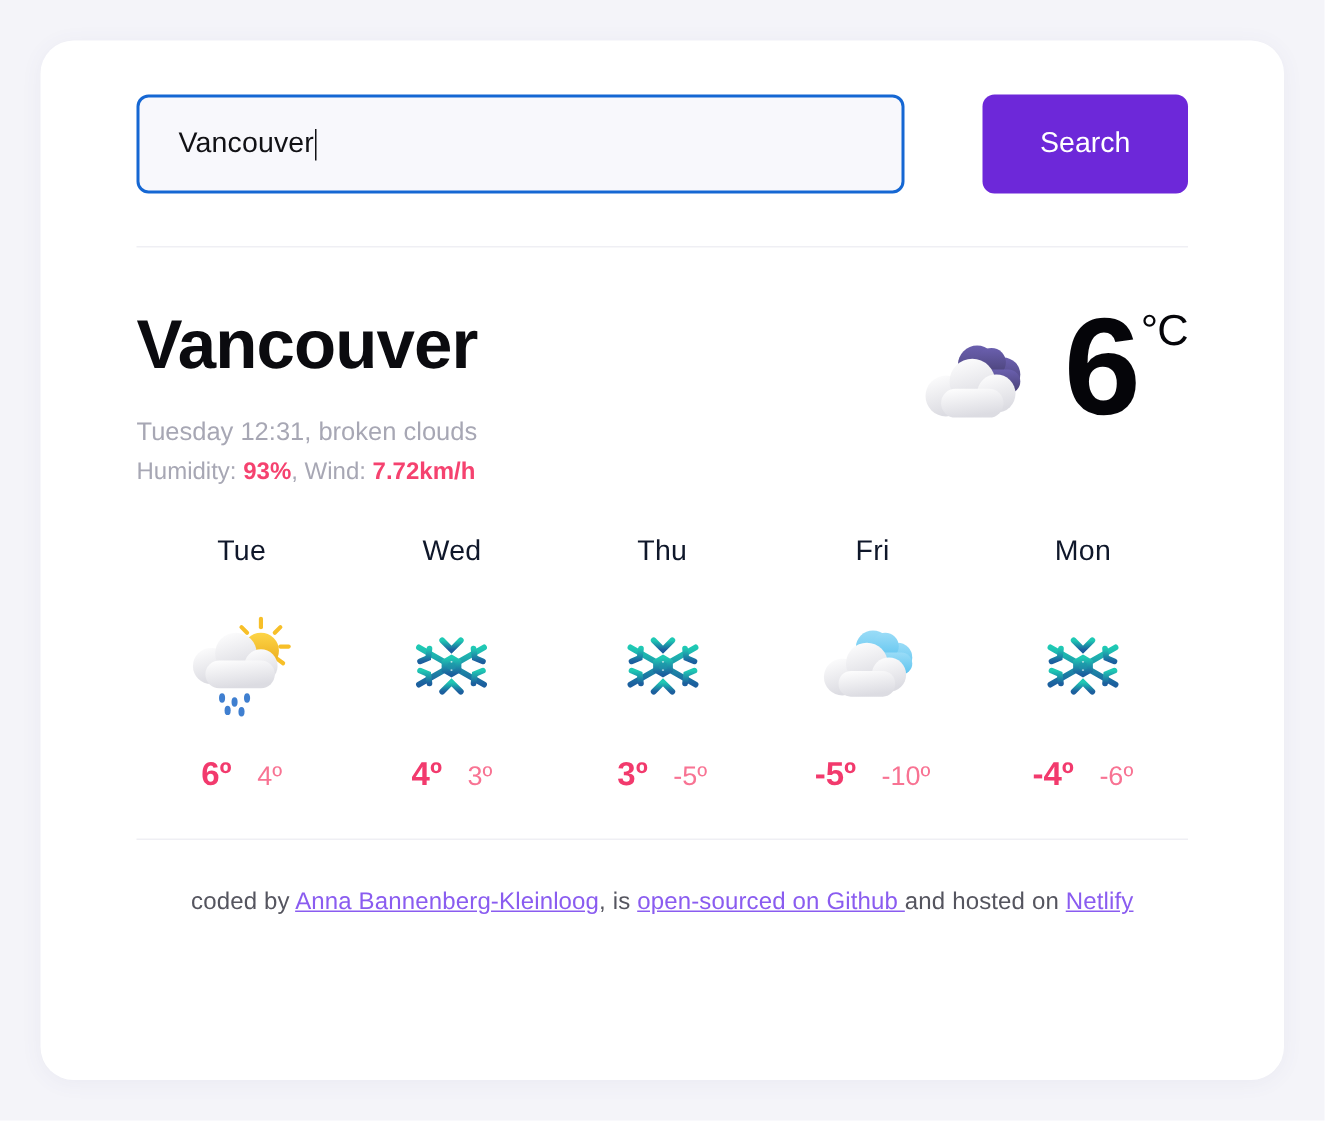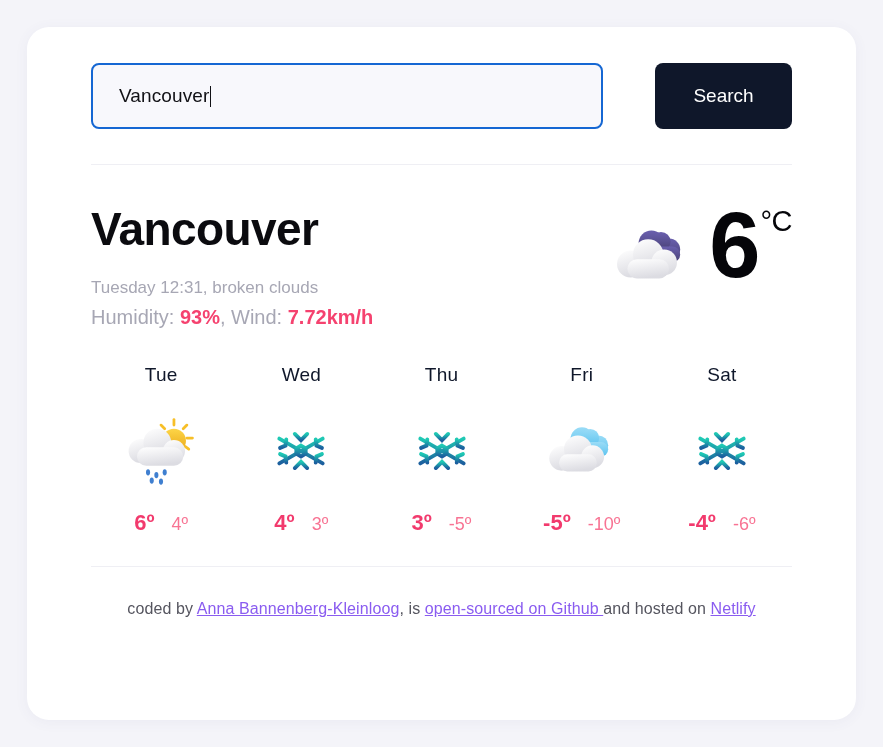--- a/index.html
+++ b/index.html
@@ -62,21 +62,21 @@
     display: inline-block;
     width: 1px;
     height: 21px;
     background: #111115;
     margin-left: 1px;
     vertical-align: -4px;
   }
 
   .search-button {
     flex: 0 0 137px;
-    background: #0f172a;
+    background: #6d28d9;
     color: #ffffff;
     border: none;
     border-radius: 8px;
     font-size: 19px;
     font-family: "Liberation Sans", sans-serif;
     cursor: pointer;
     display: flex;
     align-items: center;
     justify-content: center;
     margin-left: 40px;
@@ -110,21 +110,21 @@
   }
 
   .conditions-line {
     margin-top: 22px;
     font-size: 17px;
     color: #a7a7b4;
     line-height: 1.58;
   }
 
   .metrics-line {
-    font-size: 20px;
+    font-size: 16px;
     color: #a7a7b4;
     line-height: 1.58;
   }
 
   .accent-value {
     color: #f5426f;
     font-weight: bold;
   }
 
   .current-right {
@@ -408,21 +408,21 @@
             </g>
           </svg>
         </div>
         <div class="forecast-temps">
           <span class="temp-max">-5º</span>
           <span class="temp-min">-10º</span>
         </div>
       </div>
 
       <div class="forecast-day">
-        <div class="forecast-label">Sat</div>
+        <div class="forecast-label">Mon</div>
         <div class="forecast-icon">
           <svg viewBox="0 0 80 80" width="62" height="62" aria-hidden="true">
             <g stroke="url(#snowGrad)" stroke-width="5" stroke-linecap="round" fill="none">
               <line x1="40" y1="8" x2="40" y2="72"></line>
               <line x1="12" y1="24" x2="68" y2="56"></line>
               <line x1="68" y1="24" x2="12" y2="56"></line>
               <polyline points="32,18 40,26 48,18"></polyline>
               <polyline points="32,62 40,54 48,62"></polyline>
               <polyline points="13,36 20,33 21,25"></polyline>
               <polyline points="67,44 60,47 59,55"></polyline>

